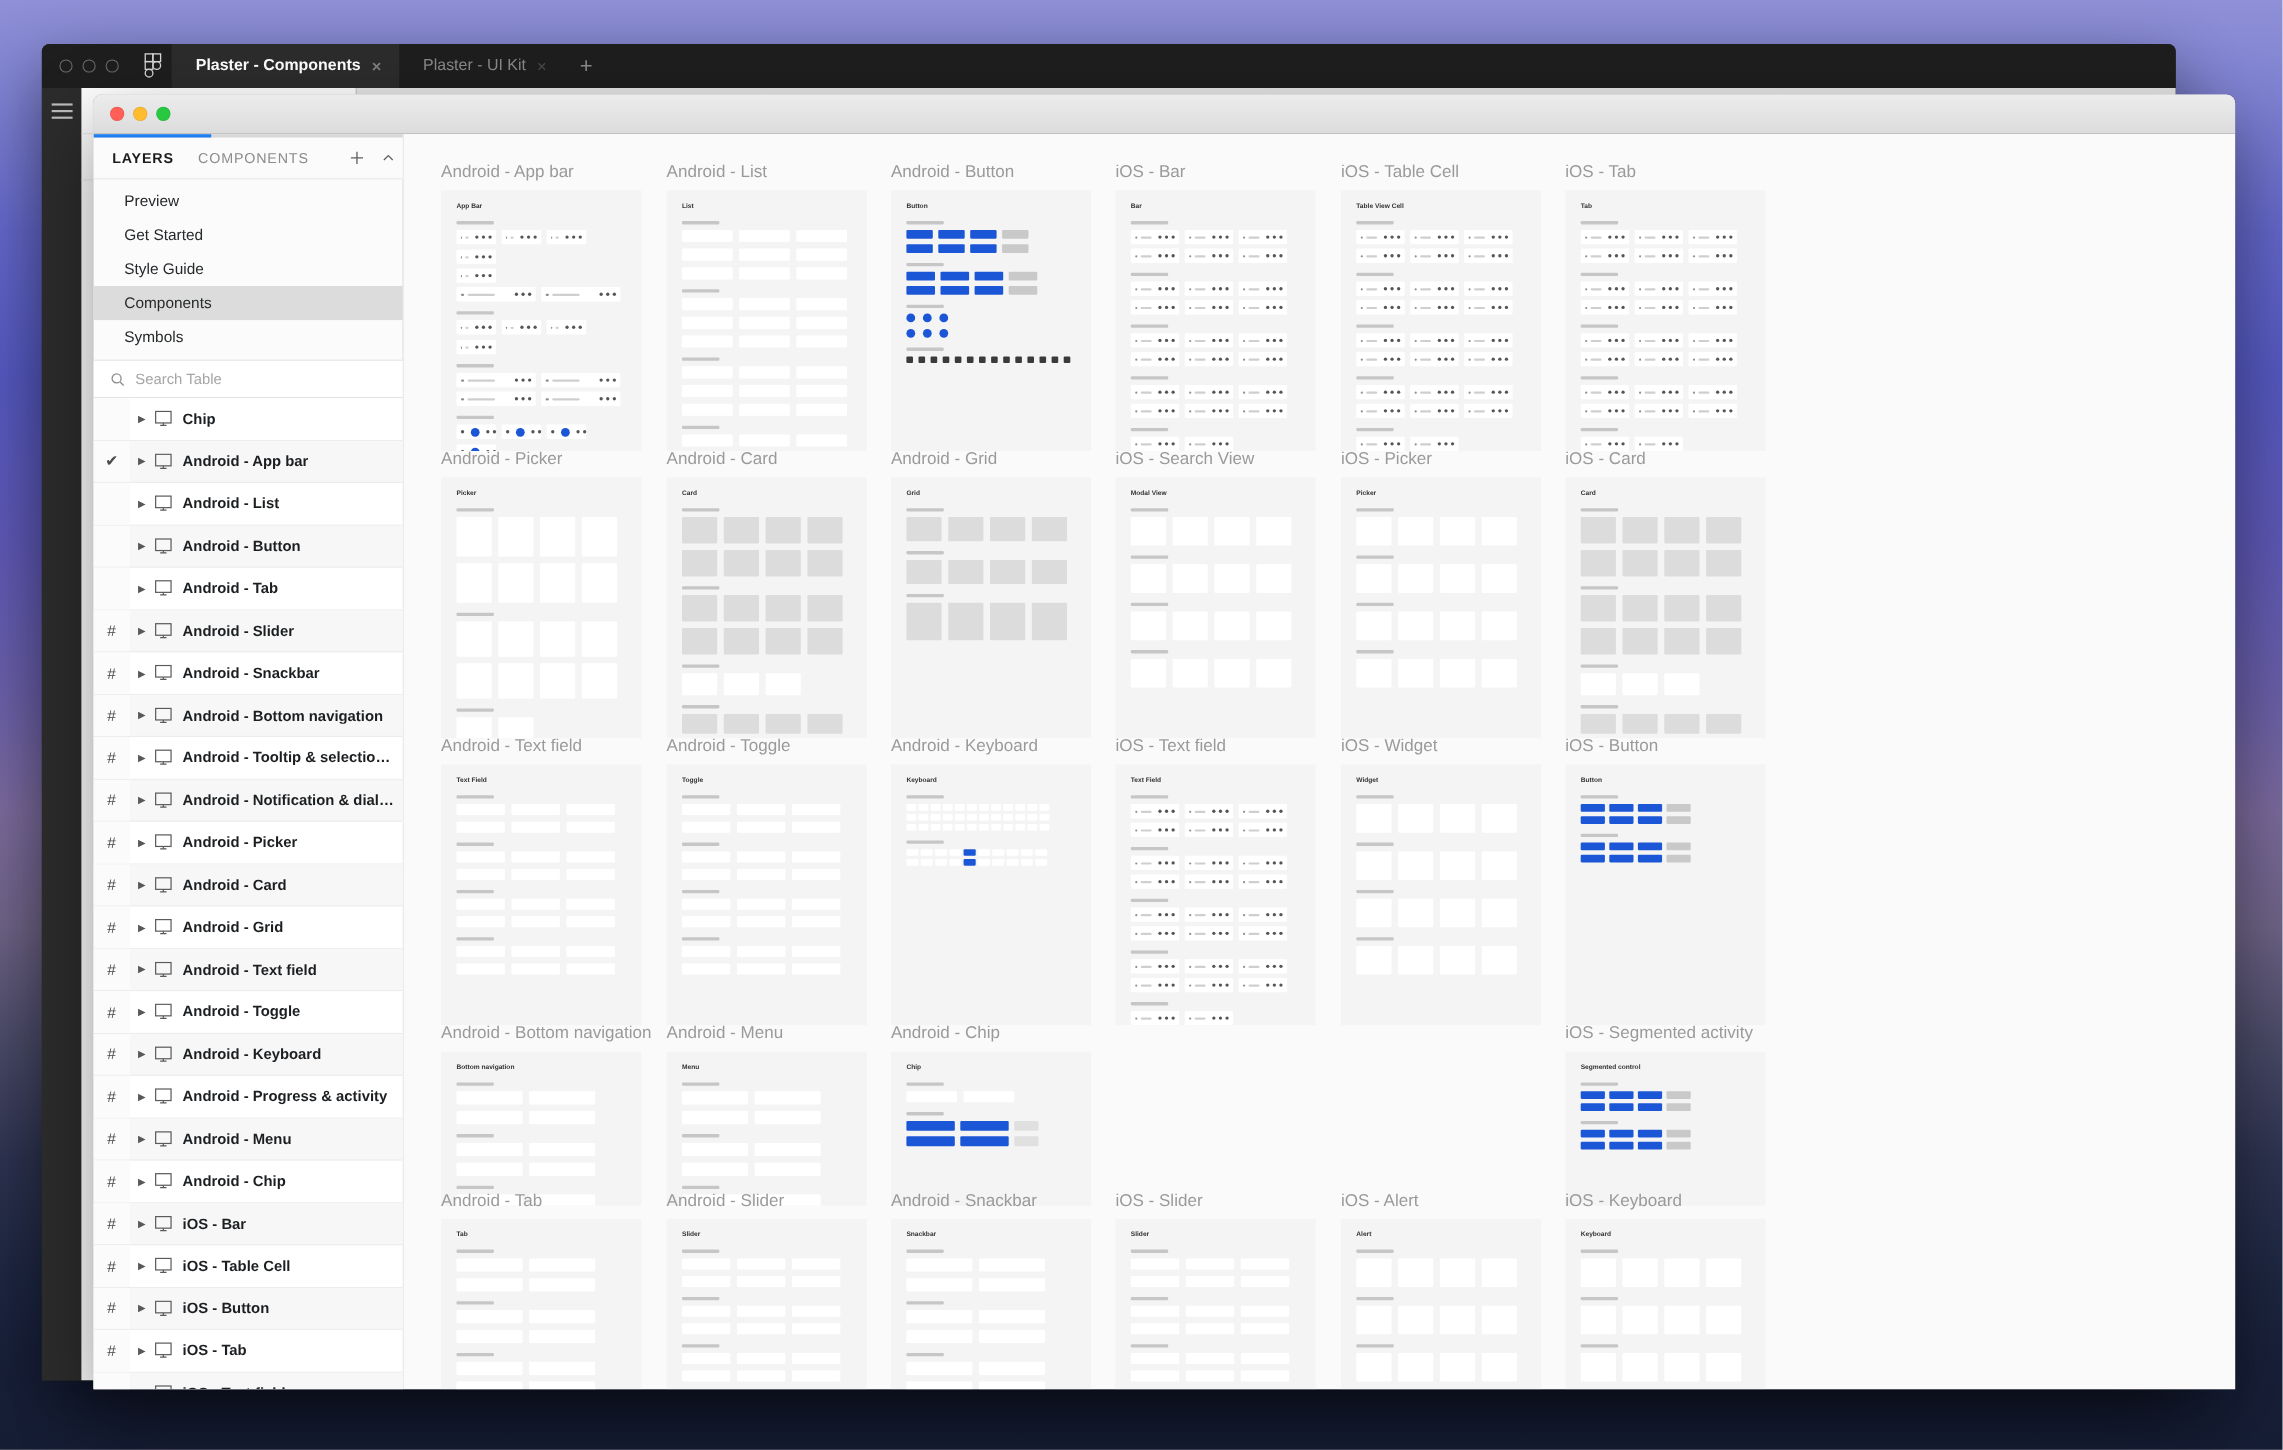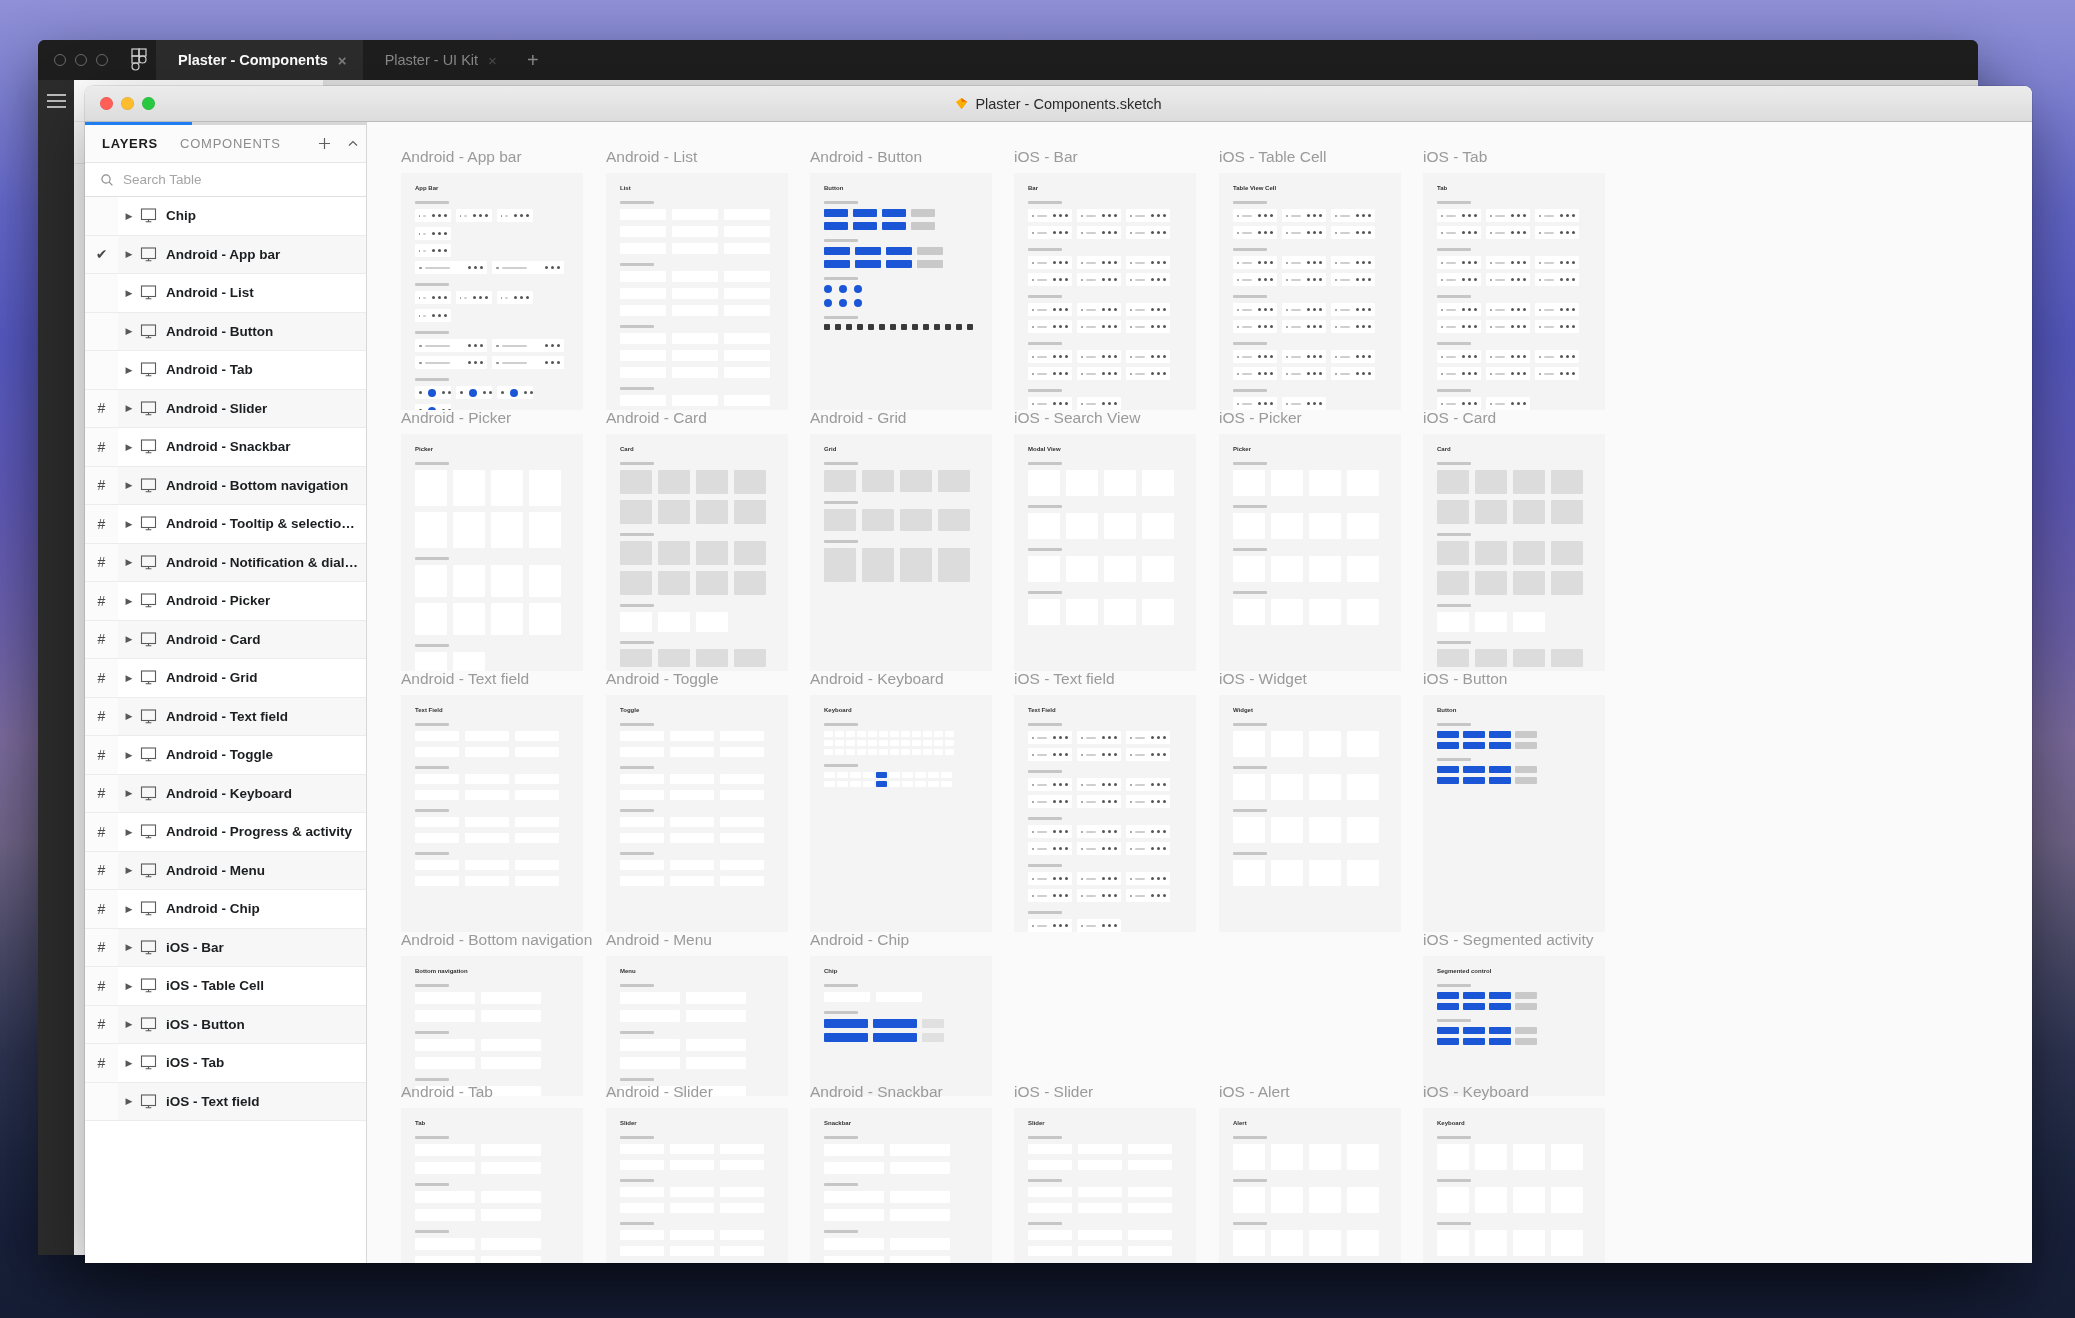--- a/index.html
+++ b/index.html
@@ -274,28 +274,20 @@
 </div>
 
 <div class="sketch-window">
 
   <div class="sk-titlebar">
     <div class="sk-traffic">
       <span class="sk-dot red"></span>
       <span class="sk-dot yellow"></span>
       <span class="sk-dot green"></span>
     </div>
-    <div class="sk-title">
-      <svg width="13" height="13" viewBox="0 0 12 12">
-        <path d="M6 1 L11 4.4 L6 11 L1 4.4 Z" fill="#fdb300"></path>
-        <path d="M6 1 L11 4.4 L6 11 Z" fill="#ea6c00"></path>
-        <path d="M1 4.4 L11 4.4 L6 11 Z" fill="#fdad00"></path>
-      </svg>
-      <span>Plaster - Components.sketch</span>
-    </div>
   </div>
 
   <div class="sk-main">
 
     <div class="sk-left">
       <div class="sk-accent"></div>
 
       <div class="sk-tabs">
         <span class="sk-tab active">LAYERS</span>
         <span class="sk-tab">COMPONENTS</span>
@@ -305,20 +297,27 @@
               <path d="M7.5 2v11M2 7.5h11" stroke="#5f5f5f" stroke-width="1.2"></path>
             </svg>
         </span>
         <span class="sk-tab-btn">
           <svg width="14" height="14" viewBox="0 0 14 14">
               <path d="M3 8.5L7 4.5l4 4" fill="none" stroke="#5f5f5f" stroke-width="1.2"></path>
             </svg>
         </span>
       </div>
 
+      <div class="sk-pages">
+          <div class="sk-page"><span>Preview</span></div>
+          <div class="sk-page"><span>Get Started</span></div>
+          <div class="sk-page"><span>Style Guide</span></div>
+          <div class="sk-page selected"><span>Components</span></div>
+          <div class="sk-page"><span>Symbols</span></div>
+        </div>
 
       <div class="sk-search">
         <svg width="14" height="14" viewBox="0 0 14 14">
           <circle cx="6" cy="6" r="4.1" fill="none" stroke="#8d8d8d" stroke-width="1.2"></circle>
           <path d="M9.2 9.2l3.2 3.2" stroke="#8d8d8d" stroke-width="1.2"></path>
         </svg>
         <span class="sk-search-txt">Search Table</span>
       </div>
 
       <div class="sk-layers">

